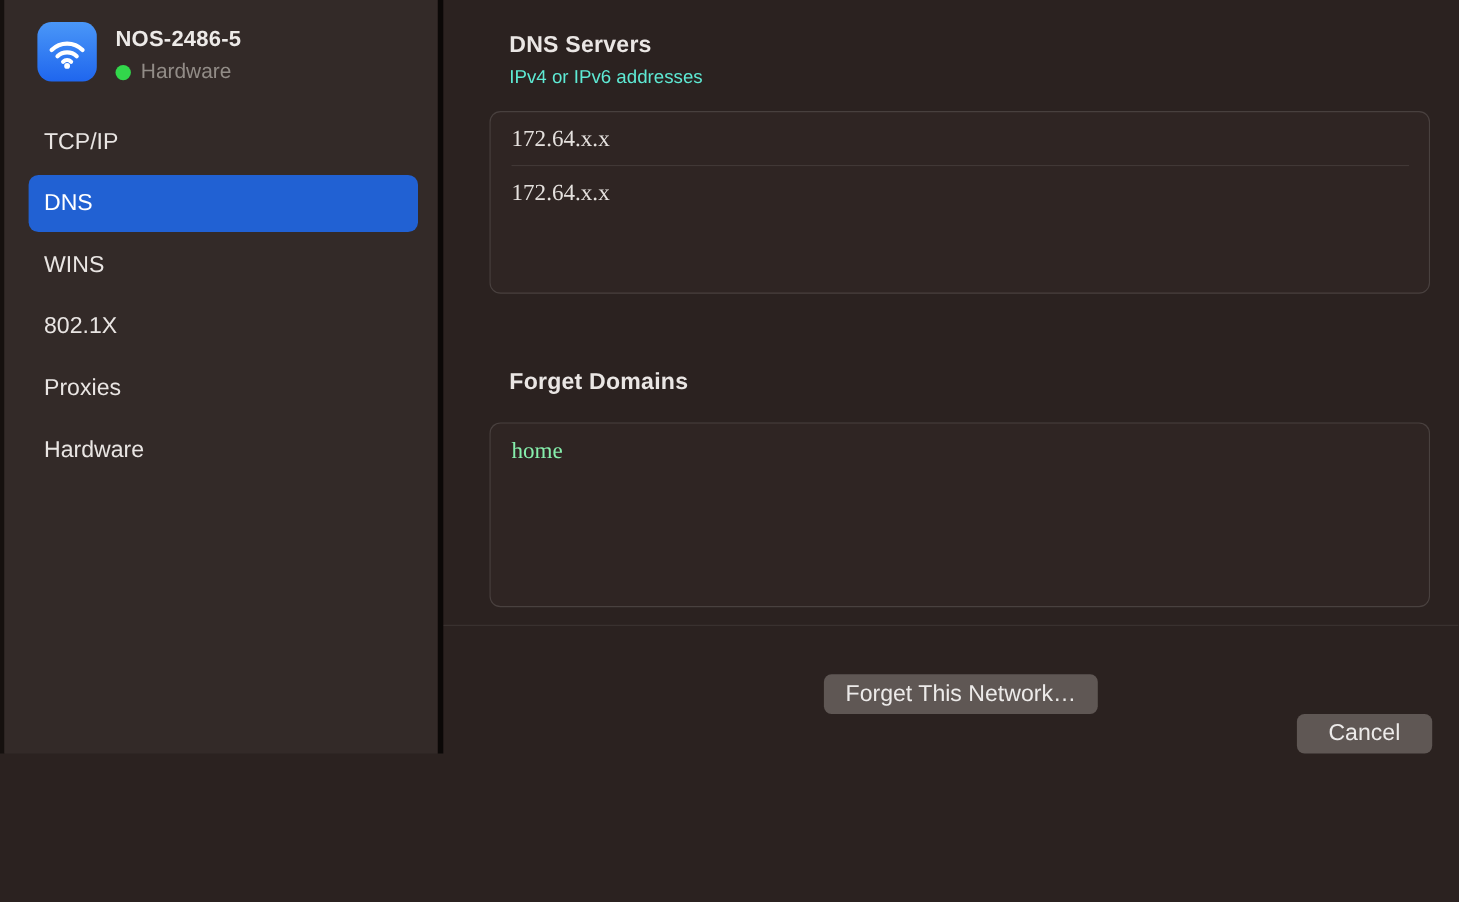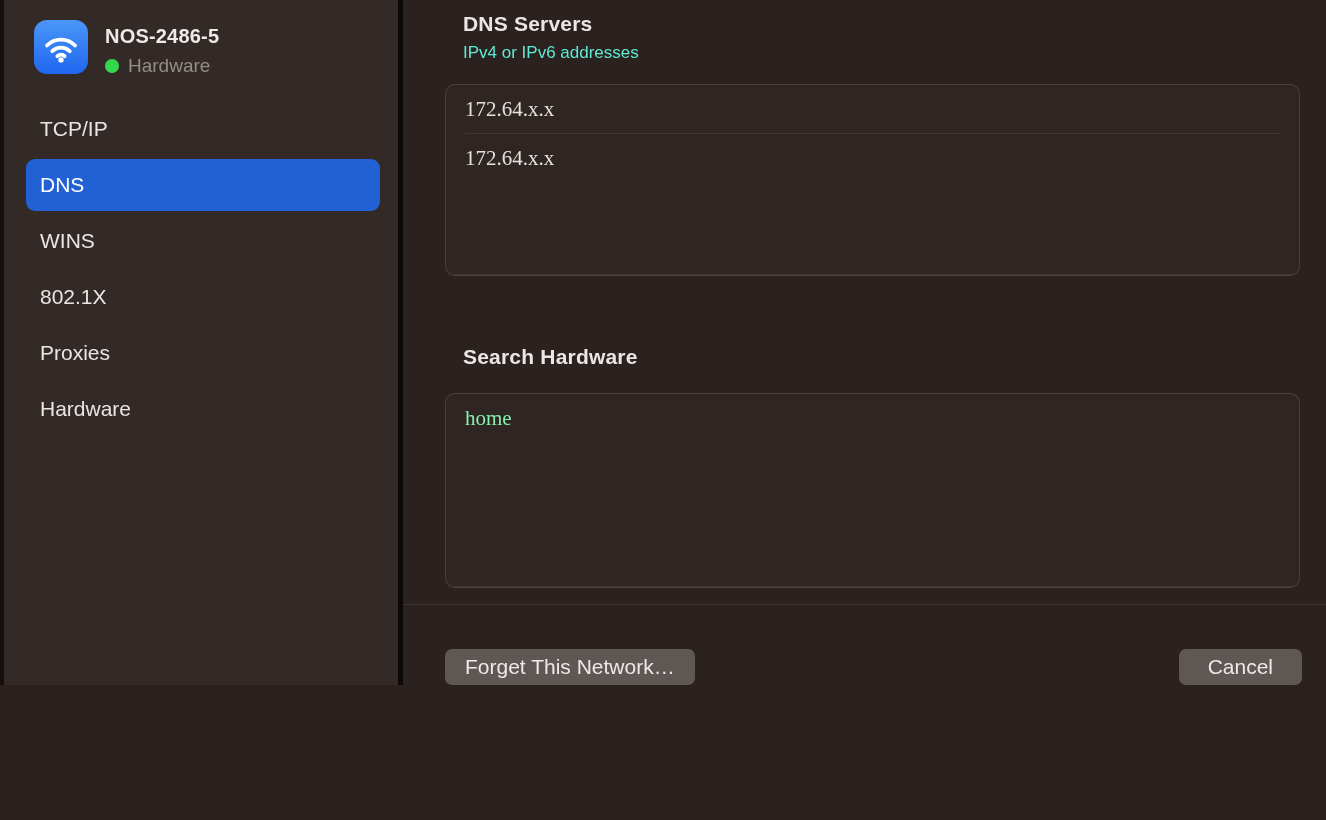--- a/index.html
+++ b/index.html
@@ -92,21 +92,21 @@
   .panel-divider {
     width: 5px;
     flex: 0 0 auto;
     background: #0b0807;
   }
   
   .main {
     flex: 1 1 auto;
     display: flex;
     flex-direction: column;
-    padding-top: 12px;
+    padding-top: 29px;
     box-sizing: border-box;
     min-width: 0;
   }
   .section-title {
     margin: 0 0 0 60px;
     color: #eae6e4;
     font-size: 21px;
     font-weight: 700;
     letter-spacing: 0.2px;
   }
@@ -172,20 +172,21 @@
   .search-box { margin-top: 24px; }
   .footer-divider {
     height: 1px;
     background: rgba(255,255,255,0.08);
     margin-top: 16px;
   }
   .footer {
     display: flex;
     align-items: center;
     padding: 44px 24px 0 42px;
+    flex-direction: column;
   }
   .btn {
     height: 36px;
     border: none;
     border-radius: 7px;
     font-size: 21px;
     font-family: inherit;
     color: #eceae9;
     background: var(--button-gray, #5f5754);
     padding: 0 20px;
@@ -249,21 +250,21 @@
         <div class="row-divider"></div>
         <div class="list-row">172.64.x.x</div>
       </div>
       <div class="box-toolbar">
         <button class="tb-btn">+</button>
         <div class="tb-sep"></div>
         <button class="tb-btn disabled">−</button>
       </div>
     </div>
 
-    <h2 class="section-title search-title">Search Hardware</h2>
+    <h2 class="section-title search-title">Forget Domains</h2>
 
     <div class="list-box search-box">
       <div class="list-area-search">
         <div class="list-row dim">home</div>
       </div>
       <div class="box-toolbar">
         <button class="tb-btn">+</button>
         <div class="tb-sep"></div>
         <button class="tb-btn disabled">−</button>
       </div>

